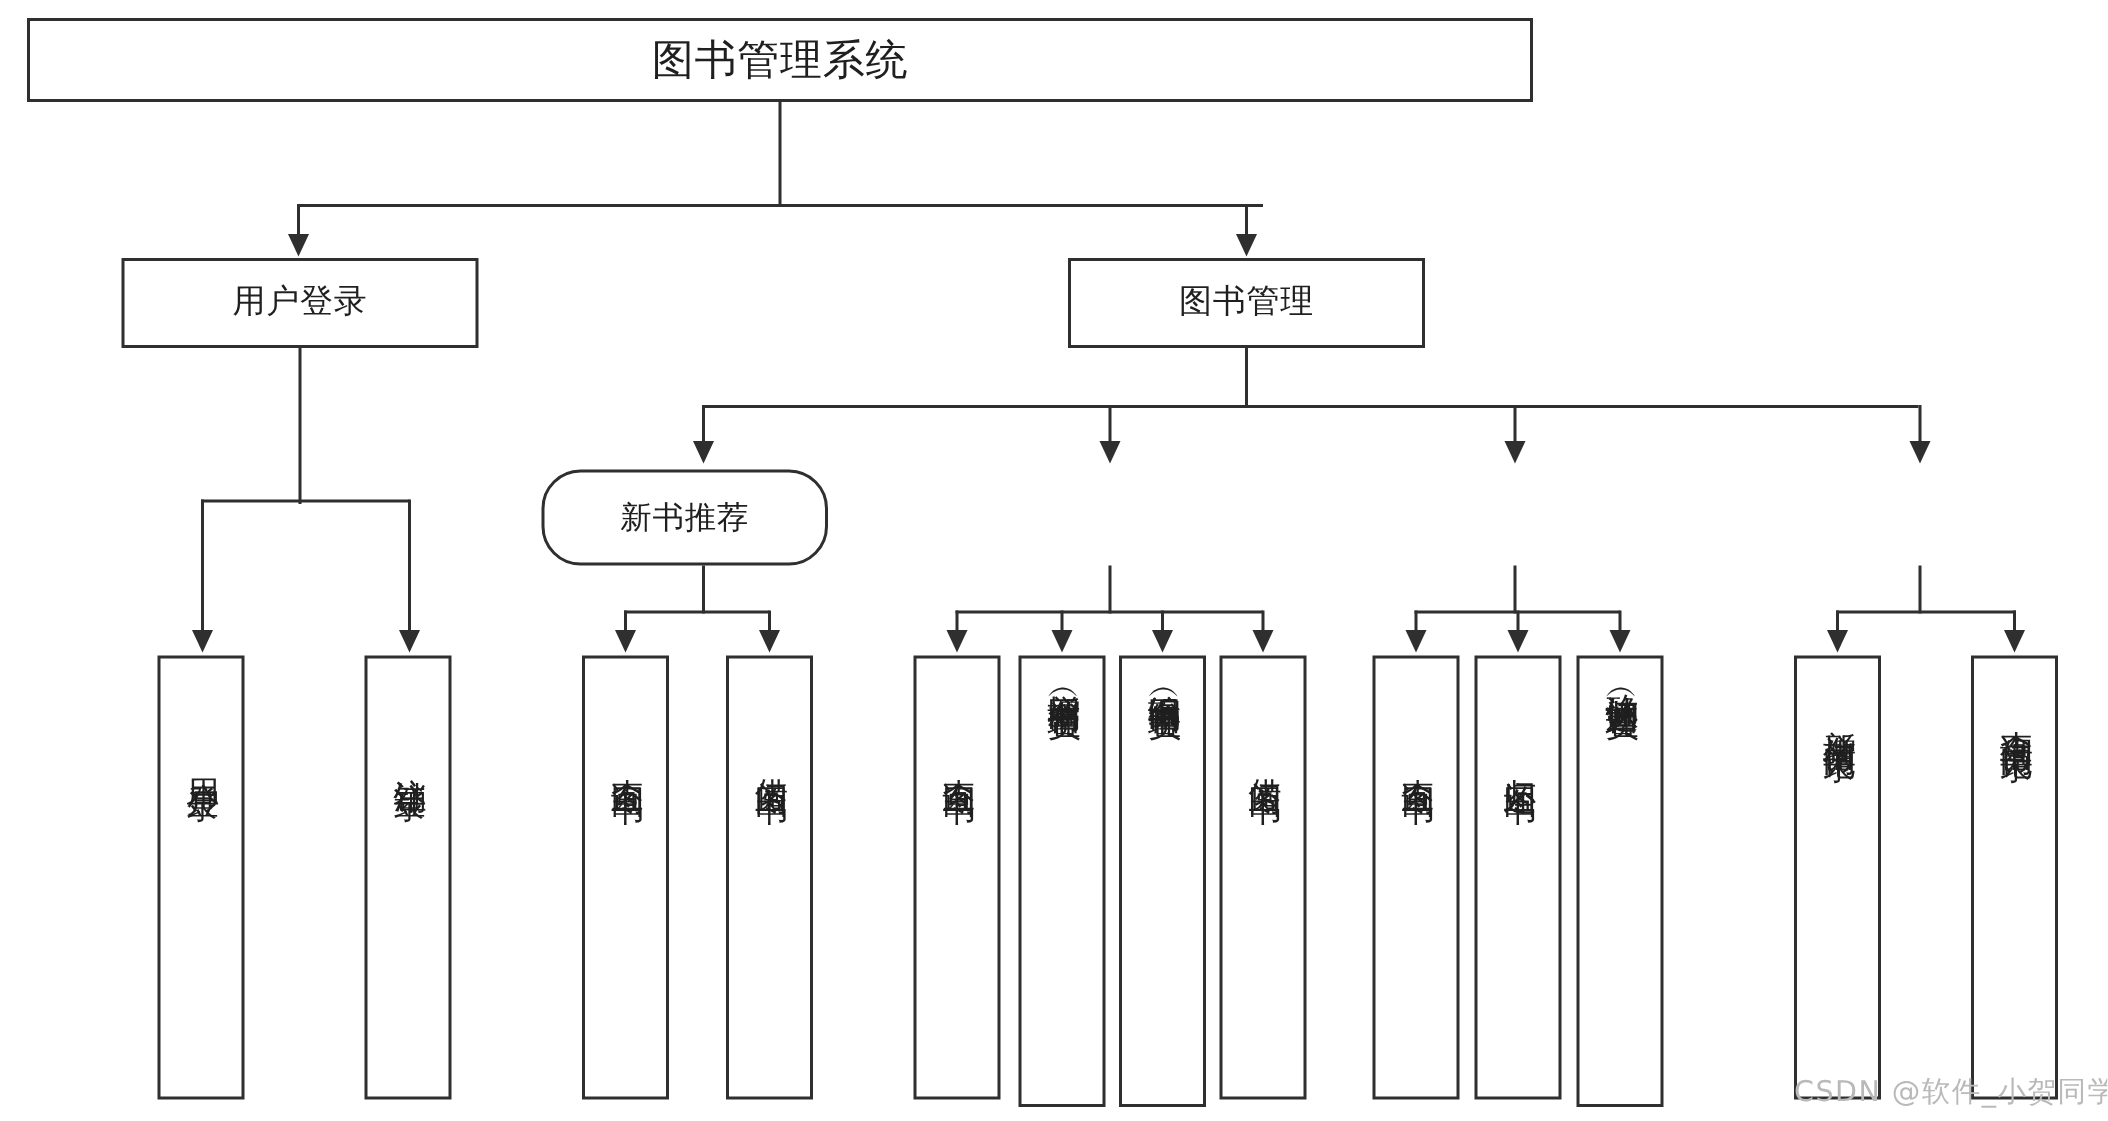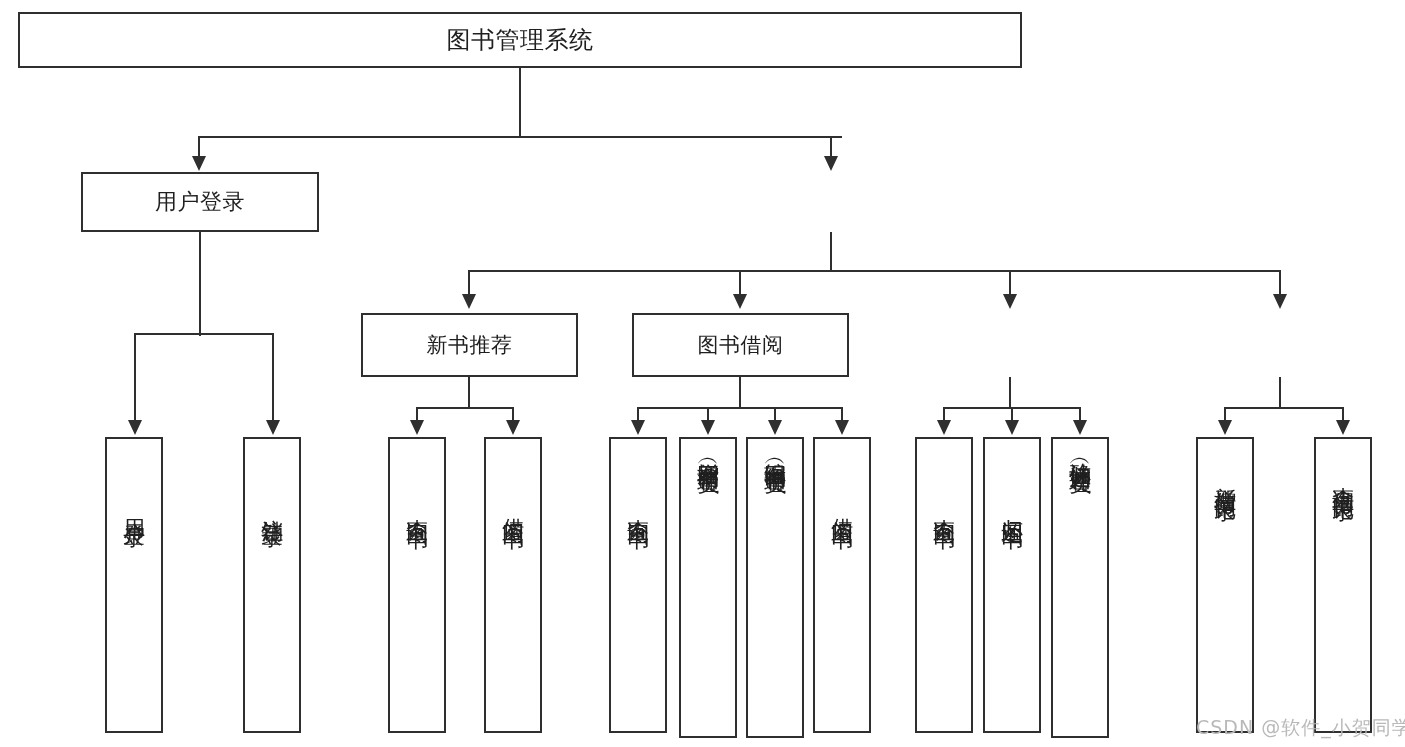--- a/index.html
+++ b/index.html
@@ -29,21 +29,21 @@
     color:#1f1f1f;
   }
   .node .label{
     display:block;
     line-height:1.18;
     letter-spacing:0.5px;
     white-space:nowrap;
   }
   
   .node.root{ }
-  .node.root .label{ font-size:24px; }
+  .node.root .label{ font-size:28px; }
   
   .node.lvl2 .label{ font-size:22px; }
   .node.lvl3 .label{ font-size:21px; }
 
   
   .node.leaf{
     align-items:flex-start;
     justify-content:center;
     padding-top:10px;
     border-width:2.2px;
@@ -153,26 +153,26 @@
     <div class="arrow" style="left:1336px;top:420px;"></div>
   </div>
 
   <div class="node root" style="left:18px;top:12px;width:1004px;height:56px;">
     <span class="label">图书管理系统</span>
   </div>
 
   <div class="node lvl2" style="left:81px;top:172px;width:238px;height:60px;">
     <span class="label">用户登录</span>
   </div>
-
-  <div class="node lvl3" style="left:361px;top:313px;width:217px;height:64px;">
+  <div class="node lvl2" style="left:712px;top:172px;width:238px;height:60px;">
+    <span class="label">图书管理</span>
+  </div>
+
+  <div class="node lvl3" style="left:361px;top:313px;width:191px;height:64px;border-radius:26px;">
     <span class="label">新书推荐</span>
-  </div>
-  <div class="node lvl3" style="left:632px;top:313px;width:217px;height:64px;">
-    <span class="label">图书借阅</span>
   </div>
 
   <div class="node leaf" style="left:105px;top:437px;width:58px;height:296px;padding-top:62px;">
     <span class="label">用户登录</span>
   </div>
   <div class="node leaf" style="left:243px;top:437px;width:58px;height:296px;padding-top:62px;">
     <span class="label">注销登录</span>
   </div>
 
   <div class="node leaf" style="left:388px;top:437px;width:58px;height:296px;padding-top:62px;">

